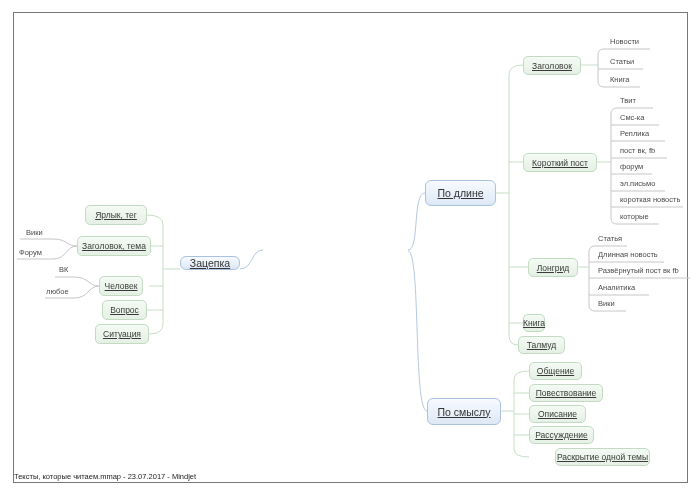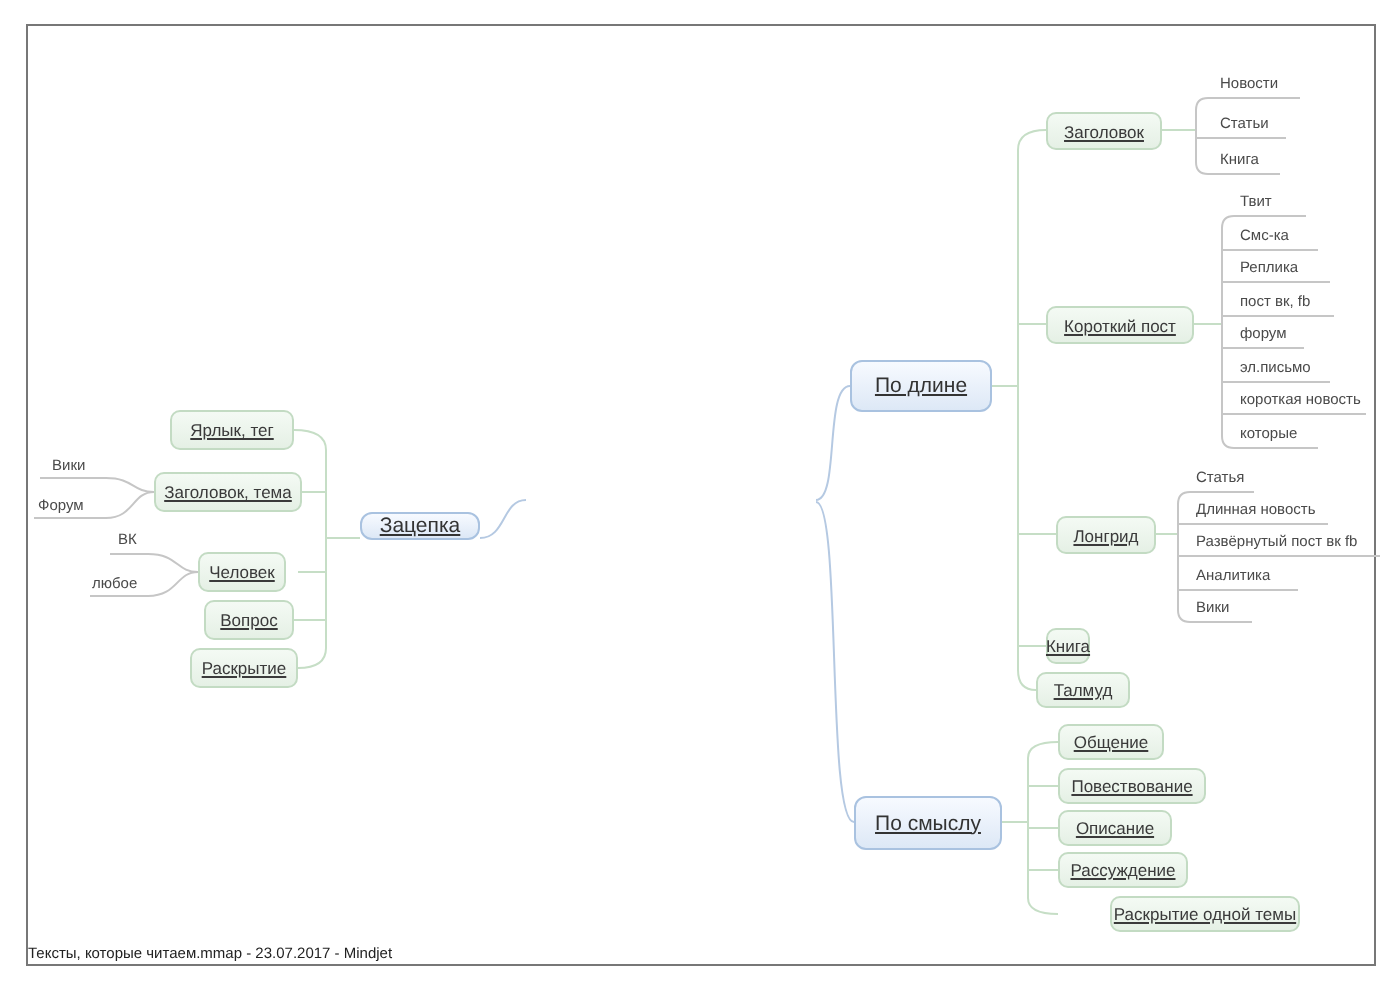--- a/index.html
+++ b/index.html
@@ -98,21 +98,21 @@
 
 
   <div class="topic blue" style="left:180px;top:256px;width:60px;height:14px">Зацепка</div>
   <div class="topic blue" style="left:425px;top:180px;width:71px;height:26px">По длине</div>
   <div class="topic blue" style="left:427px;top:398px;width:74px;height:27px">По смыслу</div>
 
   <div class="topic green" style="left:85px;top:205px;width:62px;height:20px">Ярлык, тег</div>
   <div class="topic green" style="left:77px;top:236px;width:74px;height:20px">Заголовок, тема</div>
   <div class="topic green" style="left:99px;top:276px;width:44px;height:20px">Человек</div>
   <div class="topic green" style="left:102px;top:300px;width:45px;height:20px">Вопрос</div>
-  <div class="topic green" style="left:95px;top:324px;width:54px;height:20px">Раскрытие</div>
+  <div class="topic green" style="left:95px;top:324px;width:54px;height:20px">Ситуация</div>
 
   <div class="leaf" style="left:26px;top:228px">Вики</div>
   <div class="leaf" style="left:19px;top:248px">Форум</div>
   <div class="leaf" style="left:59px;top:265px">ВК</div>
   <div class="leaf" style="left:46px;top:287px">любое</div>
 
   <div class="topic green" style="left:523px;top:56px;width:58px;height:19px">Заголовок</div>
   <div class="topic green" style="left:523px;top:153px;width:74px;height:19px">Короткий пост</div>
   <div class="topic green" style="left:528px;top:258px;width:50px;height:19px">Лонгрид</div>
   <div class="topic green" style="left:523px;top:314px;width:22px;height:18px">Книга</div>

